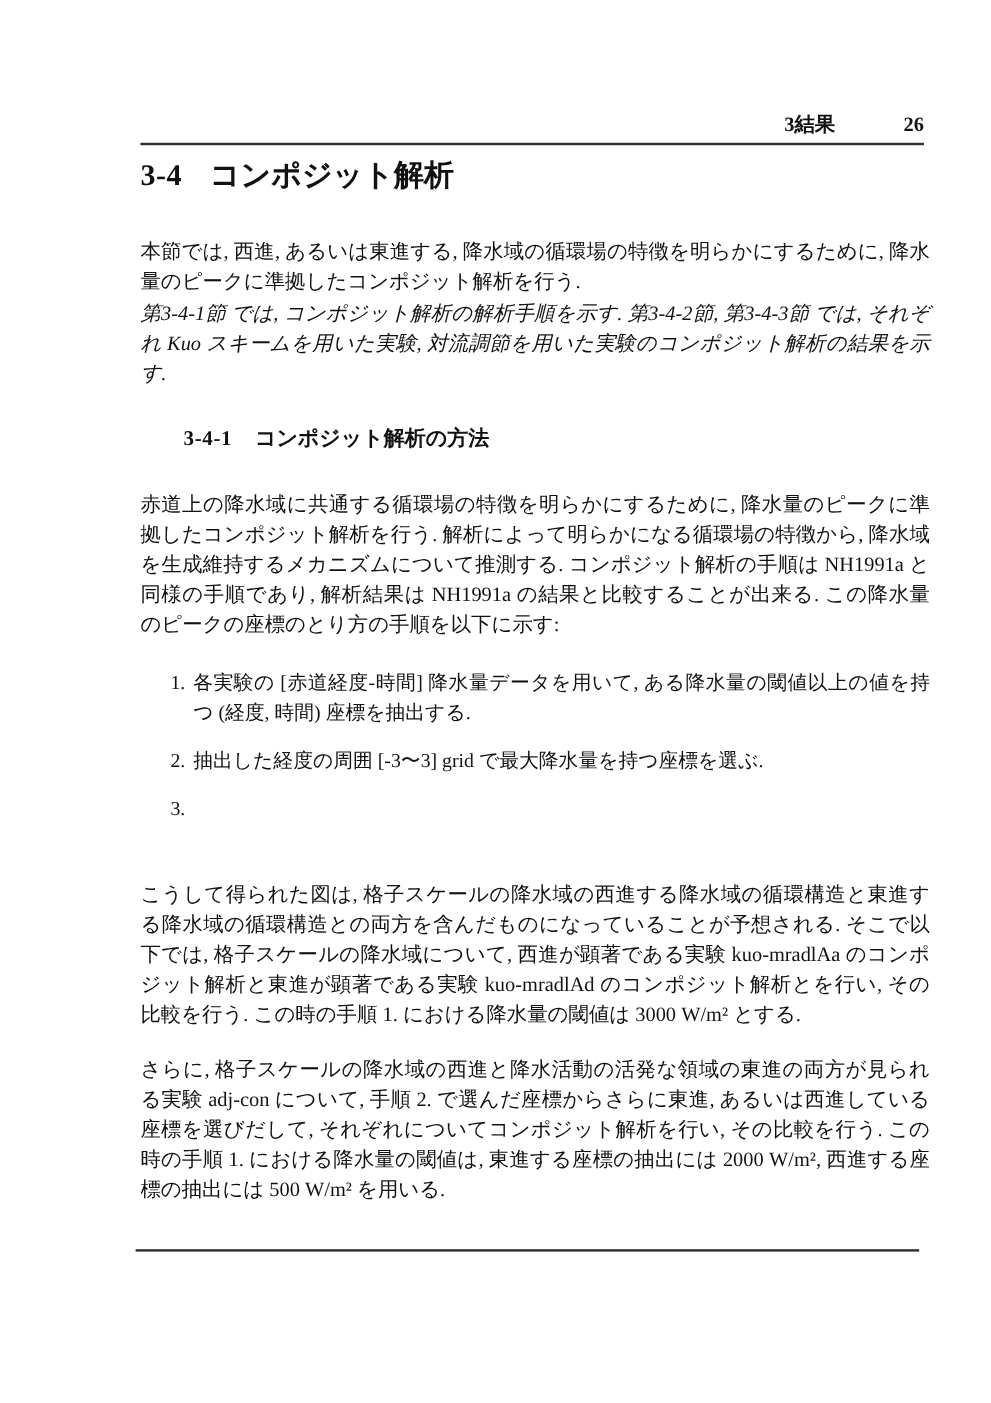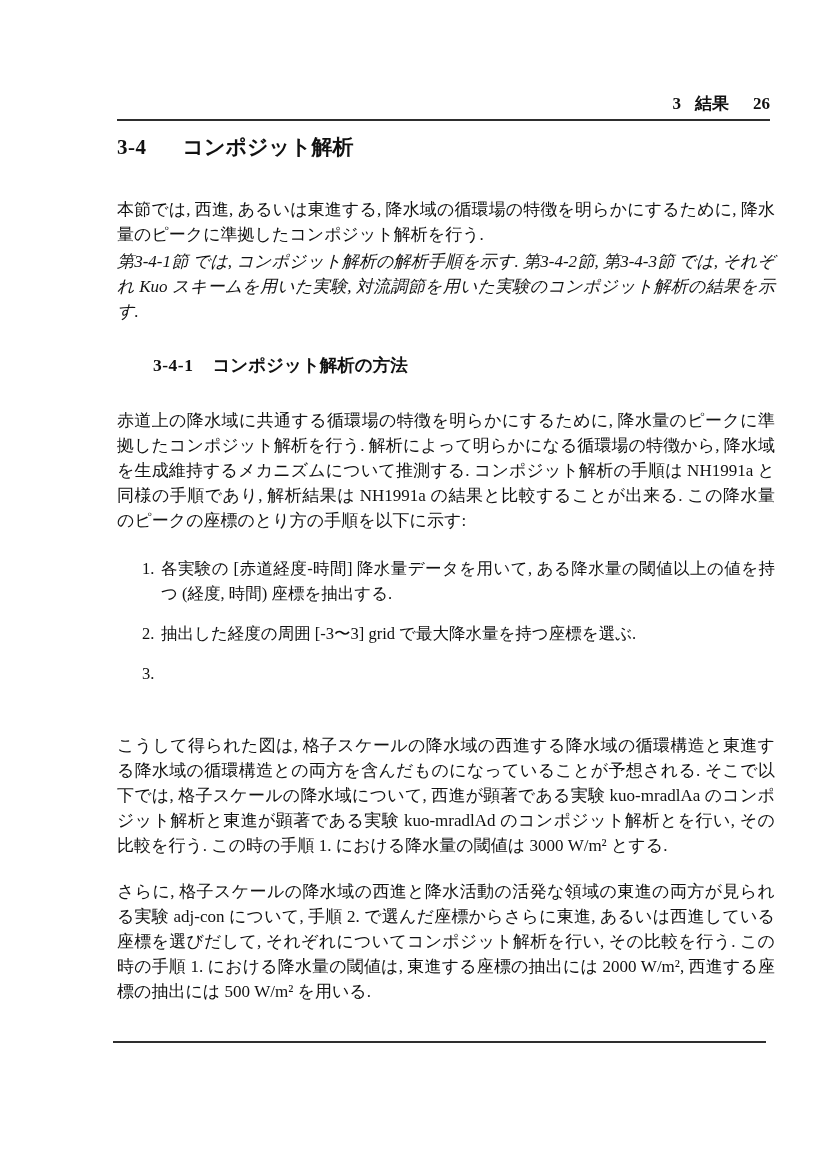--- a/index.html
+++ b/index.html
@@ -26,23 +26,23 @@
     justify-content: flex-end;
     align-items: baseline;
     font-weight: bold;
     font-size: 17px;
     line-height: 22px;
     font-family: "Liberation Sans", "DejaVu Sans", sans-serif;
   }
   .running-head .sec-no {
     font-family: "Liberation Serif", "DejaVu Serif", serif;
   }
-  .running-head .sec-title { margin-left: 14px; }
+  .running-head .sec-title { }
   .running-head .page-no {
-    margin-left: 24px;
+    margin-left: 57px;
     font-family: "Liberation Serif", "DejaVu Serif", serif;
   }
 
   .rule {
     left: 117px;
     width: 653px;
     height: 2px;
     background: #2e2e2e;
   }
   .rule.header-rule { top: 119px; }
@@ -57,21 +57,21 @@
     white-space: nowrap;
   }
   .heading .h-no {
     font-family: "Liberation Serif", "DejaVu Serif", serif;
     letter-spacing: 0.5px;
   }
   .heading .h-title {
     font-family: "Liberation Sans", "DejaVu Sans", sans-serif;
     text-align: center;
   }
-  .section-heading { top: 133px; font-size: 21px; line-height: 27px; gap: 13px; }
+  .section-heading { top: 133px; font-size: 25px; line-height: 27px; }
   .section-heading .h-title { margin-left: 23px; }
   .subsection-heading { top: 354px; font-size: 17.5px; line-height: 23px; margin-left: 36px; }
   .subsection-heading .h-title { margin-left: 19px; }
 
   
   .para {
     left: 117px;
     width: 658px;
     font-size: 17px;
     line-height: 25px;

